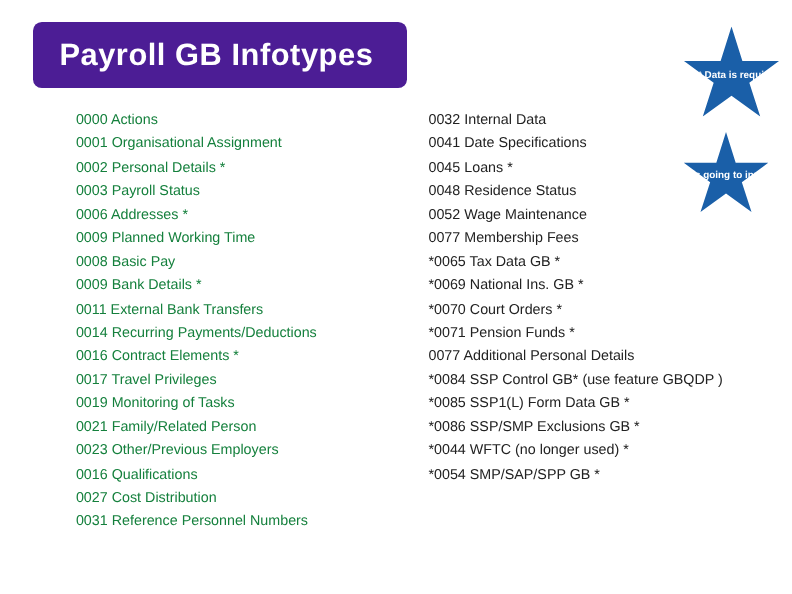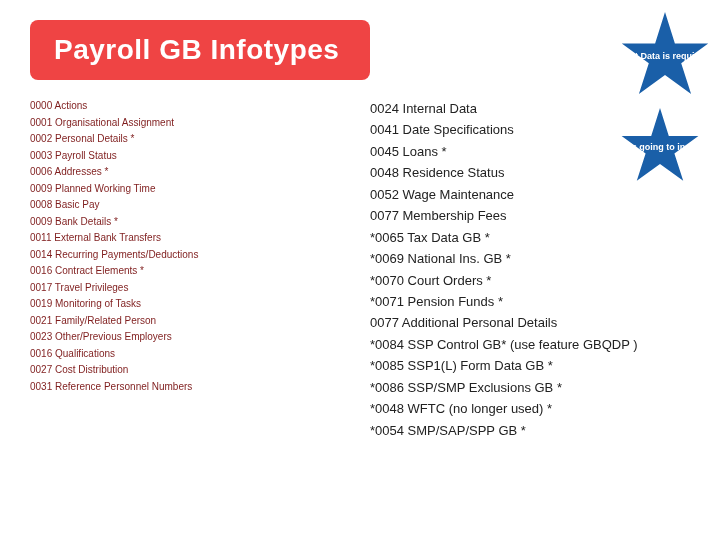--- a/index.html
+++ b/index.html
@@ -15,21 +15,21 @@
 
     .page {
       width: 720px;
       height: 540px;
       background: #ffffff;
       padding: 20px 30px;
       position: relative;
     }
 
     .header-banner {
-      background: #ef4444;
+      background: #4c1d95;
       border-radius: 8px;
       padding: 14px 24px;
       margin-bottom: 18px;
       display: inline-block;
       min-width: 340px;
     }
 
     .header-banner h1 {
       color: #ffffff;
       font-size: 28px;
@@ -37,41 +37,42 @@
       letter-spacing: 0.5px;
     }
 
     .content-area {
       display: flex;
       gap: 10px;
     }
 
     .left-column {
       flex: 1;
-      font-size: 10px;
+      font-size: 13px;
       line-height: 1.65;
-      color: #7f1d1d;
+      color: #15803d;
+      margin-left: 39px;
     }
 
     .right-column {
       flex: 1;
       font-size: 13px;
       line-height: 1.65;
       color: #222222;
       padding-left: 10px;
     }
 
     .list-item {
       display: block;
     }
 
     
     .decorations {
       position: absolute;
-      top: 12px;
+      top: 24px;
       right: 10px;
       display: flex;
       flex-direction: column;
       align-items: flex-end;
       gap: 6px;
     }
 
     .star-top {
       width: 90px;
       height: 90px;
@@ -143,31 +144,31 @@
         <span class="list-item">0016 Contract Elements *</span>
         <span class="list-item">0017 Travel Privileges</span>
         <span class="list-item">0019 Monitoring of Tasks</span>
         <span class="list-item">0021 Family/Related Person</span>
         <span class="list-item">0023 Other/Previous Employers</span>
         <span class="list-item">0016 Qualifications</span>
         <span class="list-item">0027 Cost Distribution</span>
         <span class="list-item">0031 Reference Personnel Numbers</span>
       </div>
     <div class="right-column" id="right-col">
-        <span class="list-item">0024 Internal Data</span>
+        <span class="list-item">0032 Internal Data</span>
         <span class="list-item">0041 Date Specifications</span>
         <span class="list-item">0045 Loans *</span>
         <span class="list-item">0048 Residence Status</span>
         <span class="list-item">0052 Wage Maintenance</span>
         <span class="list-item">0077 Membership Fees</span>
         <span class="list-item">*0065 Tax Data GB *</span>
         <span class="list-item">*0069 National Ins. GB *</span>
         <span class="list-item">*0070 Court Orders *</span>
         <span class="list-item">*0071 Pension Funds *</span>
         <span class="list-item">0077 Additional Personal Details</span>
         <span class="list-item">*0084 SSP Control GB* (use feature GBQDP )</span>
         <span class="list-item">*0085 SSP1(L) Form Data GB *</span>
         <span class="list-item">*0086 SSP/SMP Exclusions GB *</span>
-        <span class="list-item">*0048 WFTC (no longer used) *</span>
+        <span class="list-item">*0044 WFTC (no longer used) *</span>
         <span class="list-item">*0054 SMP/SAP/SPP GB *</span>
       </div>
   </div>
 </div>
 
 </body></html>

